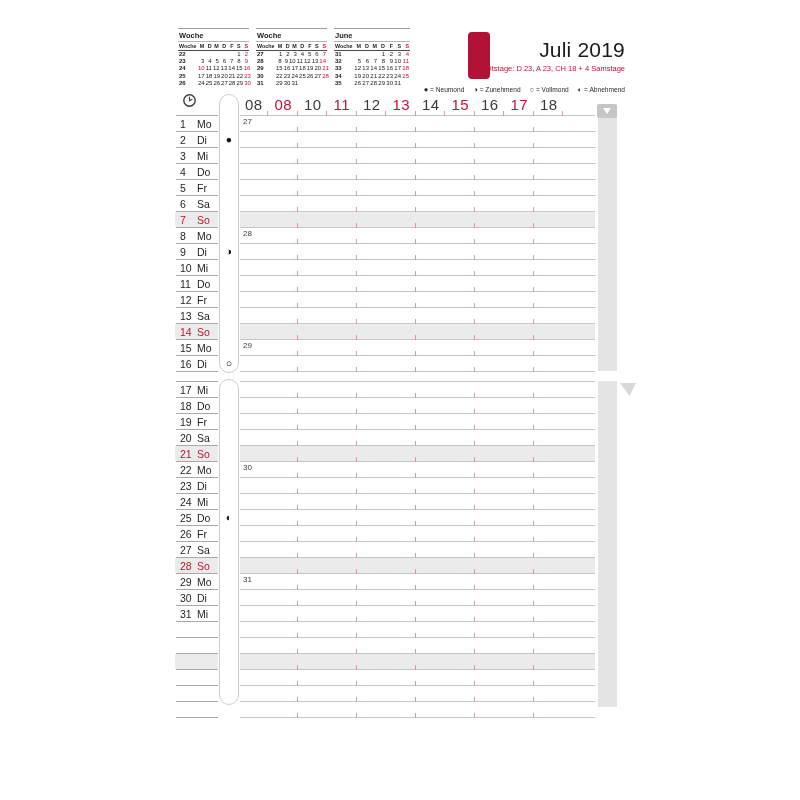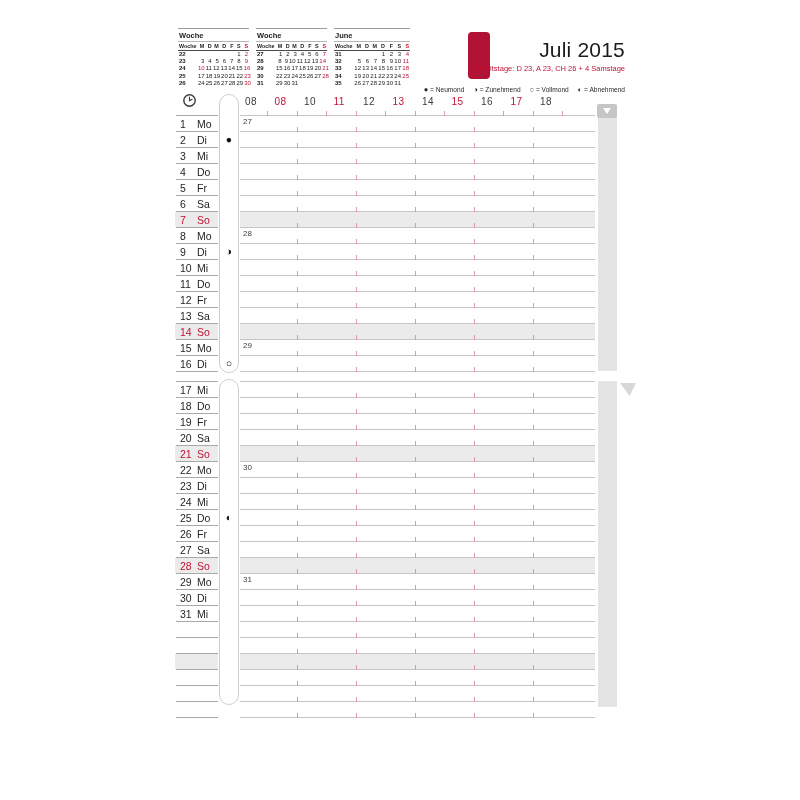--- a/index.html
+++ b/index.html
@@ -19,21 +19,21 @@
   .mc-w{font-size:6px;font-weight:bold;line-height:7.4px;text-align:left;padding-left:1px;}
   .red{color:var(--accent);}
 
   .bookmark{left:468px;top:32px;width:22px;height:47px;background:var(--bookmark);border-radius:4px;}
   .month-title{right:175px;top:38px;font-size:21px;letter-spacing:.2px;color:#1b1b1b;}
   .workdays{right:175px;top:64px;font-size:7.5px;color:var(--accent);}
   .legend{right:175px;top:85px;font-size:6.6px;color:#2a2a2a;white-space:nowrap;}
   .legend .item{margin-left:9px;}
   .legend .sym{font-size:7.5px;}
 
-  .hourlab{position:absolute;top:96px;font-size:10px;letter-spacing:.4px;color:#3b3b3b;}
+  .hourlab{position:absolute;top:96px;font-size:15px;letter-spacing:.4px;color:#3b3b3b;}
   .hourlab.red{color:var(--accent);}
 
   .lab-line{height:0;border-top:1px solid var(--labline);}
   .grid-line{height:0;border-top:1px solid var(--line);}
   .tick{position:absolute;top:-5px;width:1px;height:5px;background:var(--tick);}
   .band{background:var(--band);}
   .daynum{position:absolute;font-size:10.5px;color:#1f1f1f;}
   .daywd{position:absolute;font-size:10.5px;color:#1f1f1f;}
   .weeknum{position:absolute;font-size:8px;color:#3d3d3d;}
   .moon{position:absolute;font-size:10.5px;color:#111;text-align:center;width:12px;line-height:12px;}
@@ -244,22 +244,22 @@
           <div class="mc-d">28</div>
           <div class="mc-d">29</div>
           <div class="mc-d">30</div>
           <div class="mc-d">31</div>
           <div class="mc-d"></div>
         </div>
       </div>
     </div>
 
   <div class="bookmark abs"></div>
-  <div class="month-title abs">Juli 2015</div>
-  <div class="workdays abs">Arbeitstage: D 23, A 23, CH 26 + 4 Samstage</div>
+  <div class="month-title abs">Juli 2019</div>
+  <div class="workdays abs">Arbeitstage: D 23, A 23, CH 18 + 4 Samstage</div>
   <div class="legend abs" id="legend"><span class="item"><span class="sym">●</span> = Neumond</span><span class="item"><span class="sym">◑</span> = Zunehmend</span><span class="item"><span class="sym">○</span> = Vollmond</span><span class="item"><span class="sym">◐</span> = Abnehmend</span></div>
 
   <svg class="clock abs" width="15" height="15" viewBox="0 0 15 15">
     <circle cx="7.5" cy="7.5" r="5.7" fill="none" stroke="#3a3a3a" stroke-width="1.4"></circle>
     <path d="M7.5 7.8 L7.5 4.1 M7.5 7.8 L10.1 6.3" fill="none" stroke="#3a3a3a" stroke-width="1.1" stroke-linecap="round"></path>
   </svg>
 
   <div class="bind abs" style="top:94px;height:279px;"></div>
   <div class="bind abs" style="top:379px;height:326px;"></div>
 

